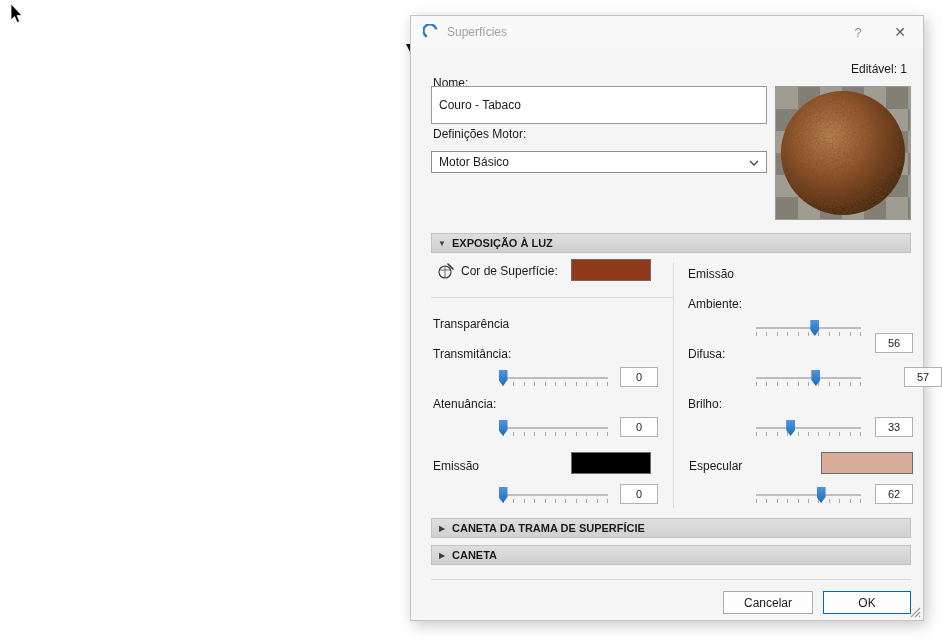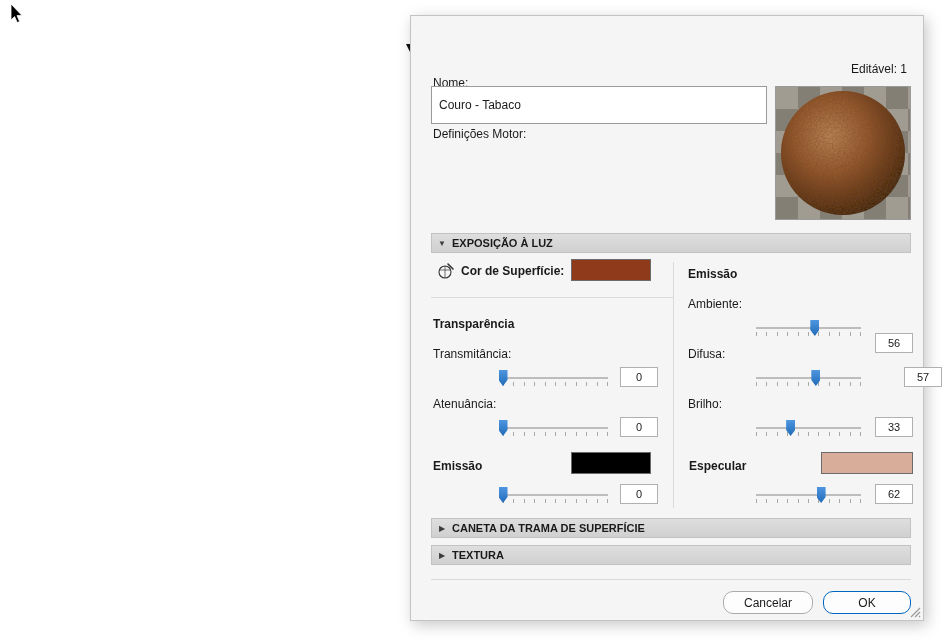--- a/index.html
+++ b/index.html
@@ -13,21 +13,21 @@
 
   .titlebar { position:absolute; left:0; top:0; width:100%; height:32px; background:#f9f9f9; }
   .dlg-icon { position:absolute; left:12px; top:8px; width:16px; height:16px; }
   .dlg-title { position:absolute; left:36px; top:9px; font-size:12px; color:#9f9f9f; }
   .tb-btn { position:absolute; top:0; height:32px; display:flex; align-items:center; justify-content:center;
             font-size:13px; color:#5c5c5c; cursor:default; }
   .tb-help { right:50px; width:30px; color:#8f8f8f; }
   .tb-close { right:6px; width:34px; font-size:14px; }
 
   .lbl   { position:absolute; font-size:12px; color:#1a1a1a; white-space:nowrap; }
-  .lbl-b { font-weight:bold; }
+  .lbl-b { font-weight:normal; }
   .right-lbl { }
 
   .textbox { position:absolute; background:#ffffff; border:1px solid #9a9a9a; font-size:12px;
              color:#1a1a1a; display:flex; align-items:center; padding-left:7px; }
 
   .combo { position:absolute; background:#ffffff; border:1px solid #8f8f8f; font-size:12px; color:#1a1a1a;
            display:flex; align-items:center; padding-left:7px; }
   .combo .chev { position:absolute; right:7px; top:7px; }
 
   .preview { position:absolute; left:364px; top:70px; width:136px; height:134px; border:1px solid #9a9a9a; }
@@ -46,49 +46,63 @@
   .slider .track { position:absolute; left:0; top:7px; width:100%; height:2px; background:#bdbdbd; }
   .slider .ticks { position:absolute; left:0; top:12px; width:100%; height:4px;
                    background:repeating-linear-gradient(90deg,#a8a8a8 0 1px,transparent 1px 10.4px); }
   .slider .handle { position:absolute; top:0; width:9px; height:16px;
                     background:linear-gradient(#4f96e0,#1f6ab8);
                     clip-path:polygon(0 0,100% 0,100% 62%,50% 100%,0 62%); }
 
   .valbox { position:absolute; width:38px; height:20px; background:#ffffff; border:1px solid #b0b0b0;
             font-size:11px; color:#1a1a1a; display:flex; align-items:center; justify-content:center; }
 
-  .btn { position:absolute; height:23px; background:#fdfdfd; border:1px solid #ababab; border-radius:10px;
+  .btn { position:absolute; height:23px; background:#fdfdfd; border:1px solid #ababab; border-radius:0;
          font-size:12px; color:#1a1a1a; display:flex; align-items:center; justify-content:center; cursor:default; }
   .btn-ok { border:1.5px solid #0067c0; }
 
   .grip { position:absolute; right:2px; bottom:2px; }
 
   .cursor-arrow { position:absolute; left:10px; top:4px; }
   .pin-arrow { position:absolute; left:406px; top:44px; width:0; height:0;
                border-left:6px solid transparent; border-right:6px solid transparent; border-top:12px solid #111; }
 </style>
 </head>
 <body>
 
 <svg class="cursor-arrow" width="14" height="20" viewBox="0 0 14 20">
   <polygon points="1,0 1,16 4.6,12.6 7.2,18.6 9.6,17.5 7,11.6 12,11.6" fill="#000" stroke="#fff" stroke-width="0.8"></polygon>
 </svg>
 
 <div class="pin-arrow"></div>
 
 <div class="dlg">
 
+  <div class="titlebar">
+    <svg class="dlg-icon" viewBox="0 0 16 16">
+      <path d="M3,12 A6.5,6.5 0 1 1 13,4.5" fill="none" stroke="#2a7fc9" stroke-width="2.4" stroke-linecap="round"></path>
+    </svg>
+    <span class="dlg-title">Superfícies</span>
+    <div class="tb-btn tb-help">?</div>
+    <div class="tb-btn tb-close">✕</div>
+  </div>
 
   <span class="lbl" style="left:22px; top:60px;">Nome:</span>
   <span class="lbl right-lbl" style="right:16px; top:46px;">Editável: 1</span>
 
   <div class="textbox" style="left:20px; top:70px; width:336px; height:38px;">Couro - Tabaco</div>
 
   <span class="lbl" style="left:22px; top:111px;">Definições Motor:</span>
 
+  <div class="combo" style="left:20px; top:135px; width:336px; height:22px;">
+    <span>Motor Básico</span>
+    <svg class="chev" width="10" height="8" viewBox="0 0 10 8">
+      <polyline points="1,2 5,6 9,2" fill="none" stroke="#444" stroke-width="1.3"></polyline>
+    </svg>
+  </div>
 
   <div class="preview">
     <svg width="134" height="132" viewBox="0 0 134 132">
       <defs>
         <pattern id="chk" width="44" height="44" patternUnits="userSpaceOnUse">
           <rect width="44" height="44" fill="#837f75"></rect>
           <rect width="22" height="22" fill="#a09c92"></rect>
           <rect x="22" y="22" width="22" height="22" fill="#a09c92"></rect>
         </pattern>
         <radialGradient id="sph" cx="40%" cy="36%" r="68%">
@@ -189,21 +203,21 @@
     <div class="handle" style="left: calc(62% - 4.5px);"></div>
   </div>
   <div class="valbox" style="left:464px; top:468px;">62</div>
 
   <div class="sec-header" style="top:502px;">
     <span class="arr">▶</span>
     <span>CANETA DA TRAMA DE SUPERFÍCIE</span>
   </div>
   <div class="sec-header" style="top:529px;">
     <span class="arr">▶</span>
-    <span>TEXTURA</span>
+    <span>CANETA</span>
   </div>
 
   <div class="hrule" style="left:20px; top:563px; width:480px;"></div>
   <div class="btn" style="left:312px; top:575px; width:90px;">Cancelar</div>
   <div class="btn btn-ok" style="left:412px; top:575px; width:88px;">OK</div>
 
   <svg class="grip" width="11" height="11" viewBox="0 0 11 11">
     <path d="M10,1 L1,10 M10,5 L5,10 M10,9 L9,10" stroke="#9a9a9a" stroke-width="1.2" fill="none"></path>
   </svg>
 

